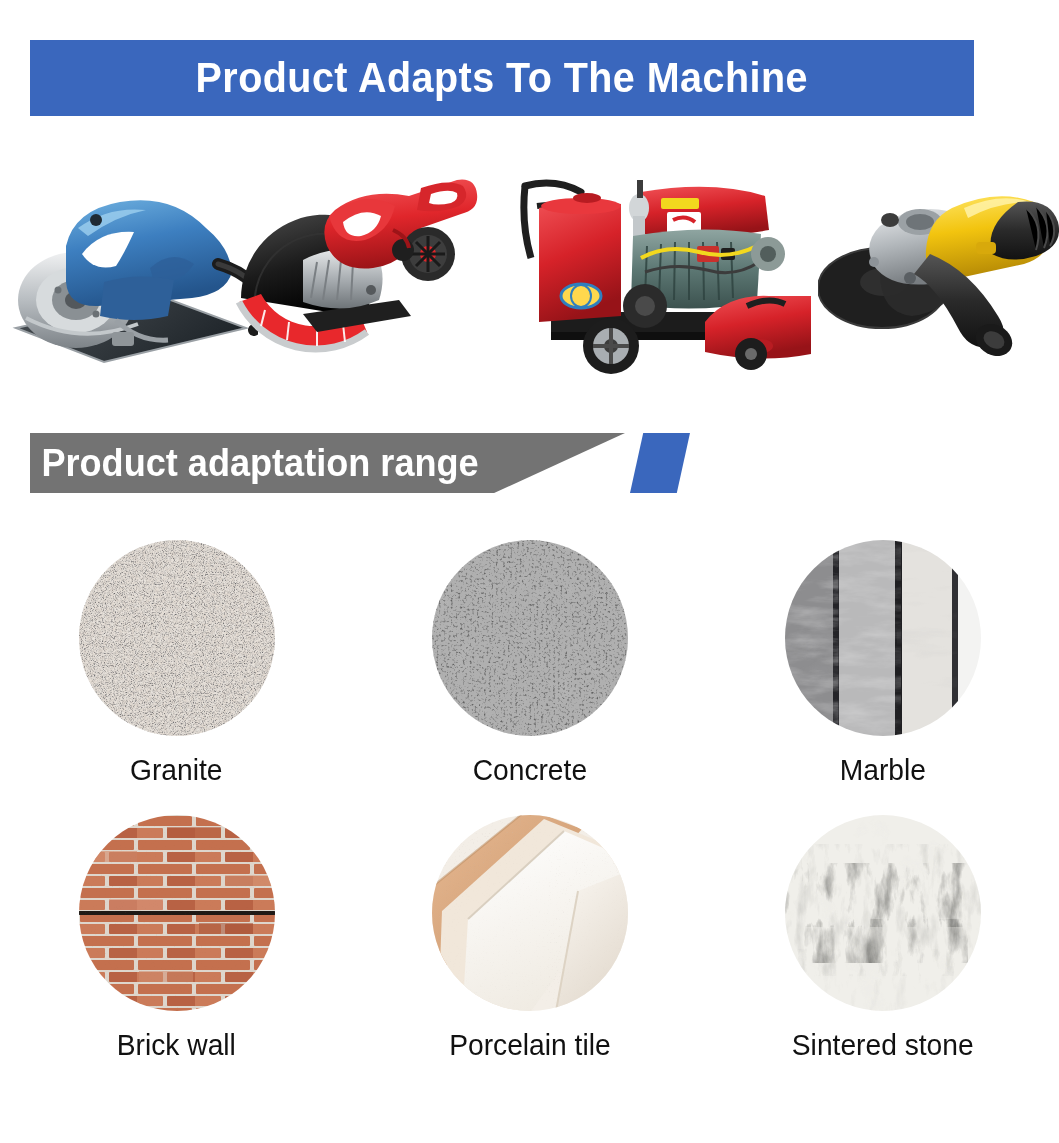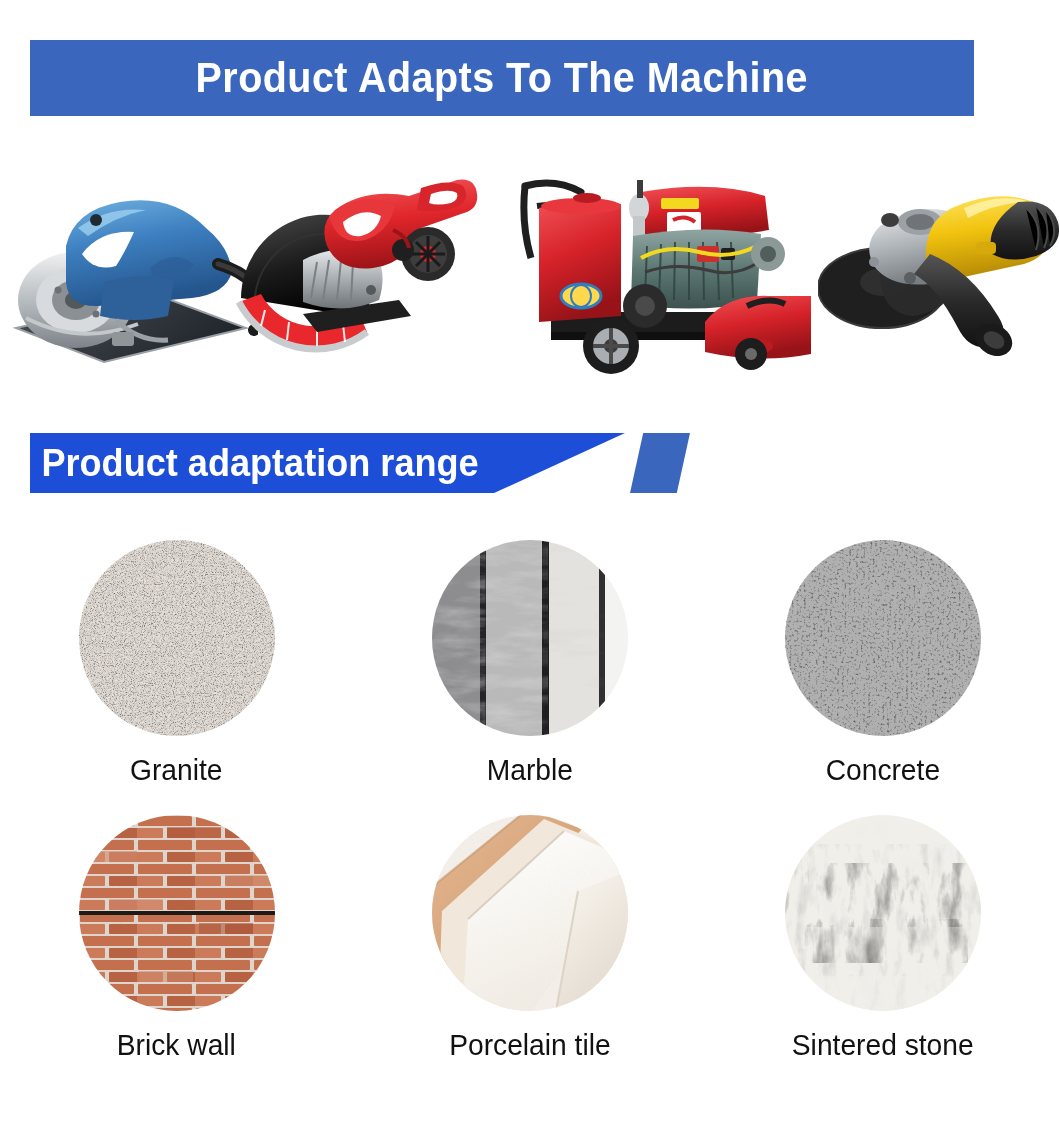--- a/index.html
+++ b/index.html
@@ -61,21 +61,21 @@
     top: 433px;
     width: 660px;
     height: 60px;
   }
   .banner-range-bar {
     position: absolute;
     left: 0;
     top: 0;
     width: 595px;
     height: 60px;
-    background: #1d4ed8;
+    background: #737373;
     -webkit-clip-path: polygon(0 0, 100% 0, 100% 0, 78% 100%, 0 100%);
     clip-path: polygon(0 0, 100% 0, 78% 100%, 0 100%);
     display: flex;
     align-items: center;
   }
   .banner-range-text {
     color: #ffffff;
     font-family: "Liberation Sans", sans-serif;
     font-weight: bold;
     font-size: 38px;
@@ -425,71 +425,71 @@
           <rect width="196" height="196" filter="url(#graniteDark)" opacity="0.95"></rect>
         </svg>
       </div>
       <div class="material-label">Granite</div>
     </div>
 
     <div class="material-cell">
       <div class="swatch">
         <svg viewBox="0 0 196 196" aria-hidden="true">
           <defs>
-            <filter id="marbleVein">
-              <feTurbulence type="fractalNoise" baseFrequency="0.02 0.08" numOctaves="5" seed="3"></feTurbulence>
-              <feColorMatrix type="matrix" values="0 0 0 0 1  0 0 0 0 1  0 0 0 0 1  0 0 0 -1.0 0.62"></feColorMatrix>
-            </filter>
-            <filter id="marbleVein2">
-              <feTurbulence type="fractalNoise" baseFrequency="0.012 0.06" numOctaves="4" seed="29"></feTurbulence>
-              <feColorMatrix type="matrix" values="0 0 0 0 0.45  0 0 0 0 0.45  0 0 0 0 0.46  0 0 0 -1.3 0.6"></feColorMatrix>
-            </filter>
-          </defs>
-
-          <rect x="0" y="0" width="48" height="196" fill="#8d8d8f"></rect>
-          <rect x="48" y="0" width="6" height="196" fill="#242428"></rect>
-          <rect x="54" y="0" width="56" height="196" fill="#b9b9ba"></rect>
-          <rect x="110" y="0" width="7" height="196" fill="#1f1f22"></rect>
-          <rect x="117" y="0" width="50" height="196" fill="#e4e2de"></rect>
-          <rect x="167" y="0" width="6" height="196" fill="#303034"></rect>
-          <rect x="173" y="0" width="23" height="196" fill="#f3f3f2"></rect>
-
-          <rect x="0" y="0" width="48" height="196" filter="url(#marbleVein)" opacity="0.55"></rect>
-          <rect x="54" y="0" width="56" height="196" filter="url(#marbleVein)" opacity="0.5"></rect>
-          <rect x="117" y="0" width="50" height="196" filter="url(#marbleVein2)" opacity="0.28"></rect>
-          <rect x="0" y="0" width="48" height="196" filter="url(#marbleVein2)" opacity="0.35"></rect>
-        </svg>
-      </div>
-      <div class="material-label">Marble</div>
-    </div>
-
-    <div class="material-cell">
-      <div class="swatch">
-        <svg viewBox="0 0 196 196" aria-hidden="true">
-          <defs>
             <filter id="concGrain">
               <feTurbulence type="fractalNoise" baseFrequency="1.1" numOctaves="3" seed="11"></feTurbulence>
               <feColorMatrix type="matrix" values="0 0 0 0 0.42  0 0 0 0 0.42  0 0 0 0 0.42  0 0 0 -0.9 0.5"></feColorMatrix>
             </filter>
             <filter id="concPits">
               <feTurbulence type="fractalNoise" baseFrequency="0.42" numOctaves="2" seed="23"></feTurbulence>
               <feColorMatrix type="matrix" values="0 0 0 0 0.1  0 0 0 0 0.1  0 0 0 0 0.1  0 0 0 -3.2 1.45"></feColorMatrix>
             </filter>
             <filter id="concMottle">
               <feTurbulence type="fractalNoise" baseFrequency="0.05" numOctaves="3" seed="5"></feTurbulence>
               <feColorMatrix type="matrix" values="0 0 0 0 0.55  0 0 0 0 0.55  0 0 0 0 0.55  0 0 0 -0.8 0.4"></feColorMatrix>
             </filter>
           </defs>
           <rect width="196" height="196" fill="#b0b0b0"></rect>
           <rect width="196" height="196" filter="url(#concMottle)" opacity="0.7"></rect>
           <rect width="196" height="196" filter="url(#concGrain)" opacity="0.5"></rect>
           <rect width="196" height="196" filter="url(#concPits)" opacity="0.9"></rect>
         </svg>
       </div>
       <div class="material-label">Concrete</div>
+    </div>
+
+    <div class="material-cell">
+      <div class="swatch">
+        <svg viewBox="0 0 196 196" aria-hidden="true">
+          <defs>
+            <filter id="marbleVein">
+              <feTurbulence type="fractalNoise" baseFrequency="0.02 0.08" numOctaves="5" seed="3"></feTurbulence>
+              <feColorMatrix type="matrix" values="0 0 0 0 1  0 0 0 0 1  0 0 0 0 1  0 0 0 -1.0 0.62"></feColorMatrix>
+            </filter>
+            <filter id="marbleVein2">
+              <feTurbulence type="fractalNoise" baseFrequency="0.012 0.06" numOctaves="4" seed="29"></feTurbulence>
+              <feColorMatrix type="matrix" values="0 0 0 0 0.45  0 0 0 0 0.45  0 0 0 0 0.46  0 0 0 -1.3 0.6"></feColorMatrix>
+            </filter>
+          </defs>
+
+          <rect x="0" y="0" width="48" height="196" fill="#8d8d8f"></rect>
+          <rect x="48" y="0" width="6" height="196" fill="#242428"></rect>
+          <rect x="54" y="0" width="56" height="196" fill="#b9b9ba"></rect>
+          <rect x="110" y="0" width="7" height="196" fill="#1f1f22"></rect>
+          <rect x="117" y="0" width="50" height="196" fill="#e4e2de"></rect>
+          <rect x="167" y="0" width="6" height="196" fill="#303034"></rect>
+          <rect x="173" y="0" width="23" height="196" fill="#f3f3f2"></rect>
+
+          <rect x="0" y="0" width="48" height="196" filter="url(#marbleVein)" opacity="0.55"></rect>
+          <rect x="54" y="0" width="56" height="196" filter="url(#marbleVein)" opacity="0.5"></rect>
+          <rect x="117" y="0" width="50" height="196" filter="url(#marbleVein2)" opacity="0.28"></rect>
+          <rect x="0" y="0" width="48" height="196" filter="url(#marbleVein2)" opacity="0.35"></rect>
+        </svg>
+      </div>
+      <div class="material-label">Marble</div>
     </div>
   </div>
 
   <div class="material-row">
 
     <div class="material-cell">
       <div class="swatch">
         <svg viewBox="0 0 196 196" aria-hidden="true">
           <defs>
             <filter id="brickGrain">

